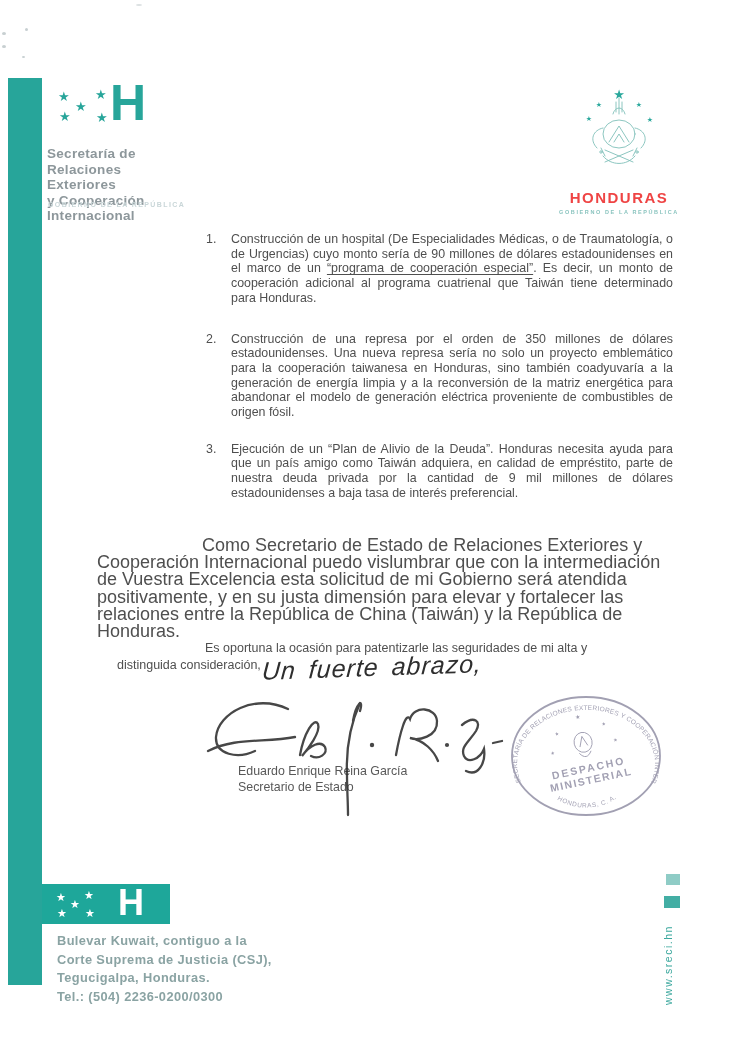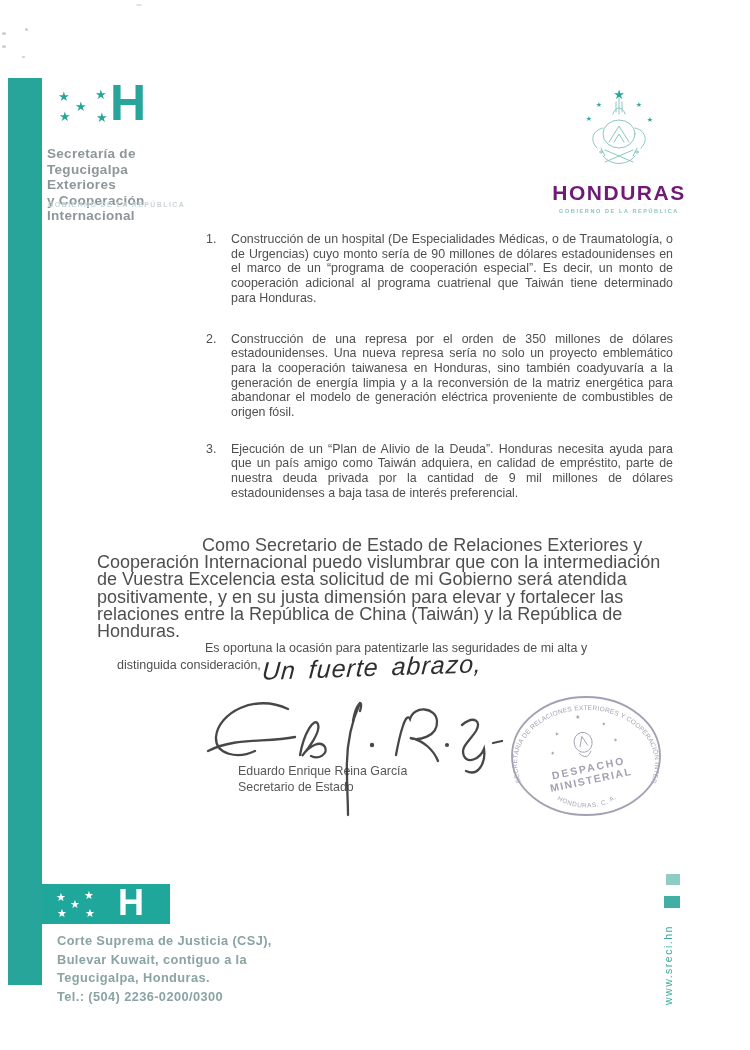--- a/index.html
+++ b/index.html
@@ -22,29 +22,29 @@
   
   #hdr-stars { left:58px; top:86px; width:56px; height:42px; }
   .star { position:absolute; color:#27a59a; font-size:13px; line-height:1; }
   #hdr-h { left:110px; top:74px; font-size:50px; font-weight:bold; color:#27a59a; letter-spacing:-1px; }
   #ministry-name { left:47px; top:146px; font-size:13.5px; font-weight:bold; color:#8d979b; line-height:15.5px; letter-spacing:.3px; }
   #ministry-tagline { left:48px; top:201px; font-size:7px; letter-spacing:1.4px; color:#c9d6d8; filter:blur(.5px); font-weight:bold; }
 
   
   #honduras-logo { left:545px; top:84px; width:148px; text-align:center; }
   #hn-crest { display:block; margin:0 auto; }
-  #honduras-title { font-size:21px; font-weight:bold; color:#701a75; letter-spacing:1.5px; margin-top:9px; }
+  #honduras-title { font-size:15px; font-weight:bold; color:#ef4444; letter-spacing:1.5px; margin-top:17px; }
   #honduras-subtitle { font-size:5.5px; letter-spacing:1.6px; color:#8ac4bf; margin-top:3px; font-weight:bold; }
 
   
   #list { left:231px; top:232px; width:442px; }
   .item { position:relative; text-align:justify; font-size:12.4px; line-height:14.7px; color:#4f4f4f; }
   .item .num { position:absolute; left:-25px; top:0; }
   .gap1 { margin-top:26px; } .gap2 { margin-top:22px; }
-  .uline { text-underline-offset:2px; }
+  .uline { text-decoration:underline; text-underline-offset:2px; }
 
   #closing { left:97px; top:537px; width:584px; font-size:18px; line-height:17.2px; color:#4f4f4f; text-indent:105px; }
   #valediction { left:97px; top:640px; width:505px; font-size:12.5px; line-height:17.2px; color:#4f4f4f; text-indent:88px;margin-left:20px; }
 
   #handwritten { left:262px; top:653px; font-size:25px; font-style:italic; color:#2e2e2e;
     transform:rotate(-2deg) skewX(-6deg); letter-spacing:1px; word-spacing:5px; }
 
   #signature-svg { left:200px; top:693px; z-index:3; }
   #signatory { left:238px; top:764px; width:265px; font-size:12.4px; color:#585858; line-height:15.5px; }
 
@@ -74,21 +74,21 @@
 <div id="hdr-stars" class="abs">
   <span class="star" style="left:0;top:4px;">★</span>
   <span class="star" style="left:37px;top:2px;">★</span>
   <span class="star" style="left:17px;top:14px;">★</span>
   <span class="star" style="left:1px;top:24px;">★</span>
   <span class="star" style="left:38px;top:25px;">★</span>
 </div>
 <div id="hdr-h" class="abs">H</div>
 <div id="ministry-name" class="abs">
   <div>Secretaría de</div>
-  <div>Tegucigalpa</div>
+  <div>Relaciones</div>
   <div>Exteriores</div>
   <div>y Cooperación</div>
   <div>Internacional</div>
 </div>
 <div id="ministry-tagline" class="abs">GOBIERNO DE LA REPÚBLICA</div>
 
 <div id="honduras-logo" class="abs">
   <svg id="hn-crest" width="84" height="88" viewBox="0 0 84 88">
     <g fill="#2aa89c" font-family="Liberation Sans, sans-serif" text-anchor="middle">
       <text x="42" y="15" font-size="13">★</text>
@@ -182,21 +182,21 @@
 <div id="footer-logo" class="abs">
   <span class="star white" style="left:14px;top:8px;">★</span>
   <span class="star white" style="left:42px;top:6px;">★</span>
   <span class="star white" style="left:28px;top:15px;">★</span>
   <span class="star white" style="left:15px;top:24px;">★</span>
   <span class="star white" style="left:43px;top:24px;">★</span>
   <span id="ftr-h">H</span>
 </div>
 
 <div id="address" class="abs">
+  <div>Bulevar Kuwait, contiguo a la</div>
   <div>Corte Suprema de Justicia (CSJ),</div>
-  <div>Bulevar Kuwait, contiguo a la</div>
   <div>Tegucigalpa, Honduras.</div>
   <div>Tel.: (504) 2236-0200/0300</div>
 </div>
 
 <div id="sq1" class="abs"></div>
 <div id="sq2" class="abs"></div>
 <div id="website" class="abs">www.sreci.hn</div>
 
 </body></html>

